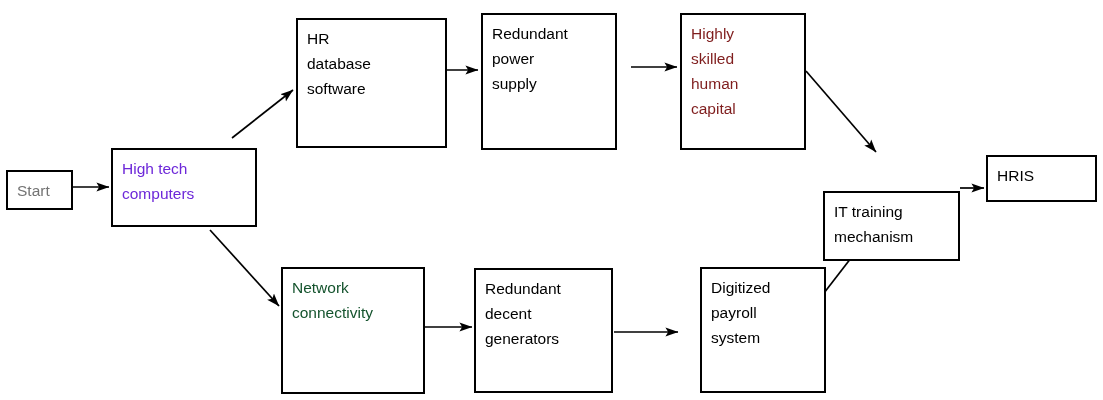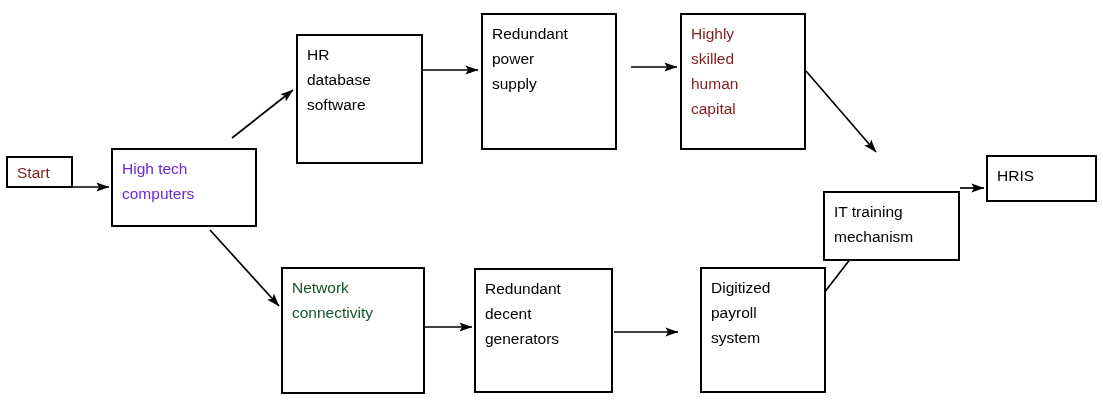--- a/index.html
+++ b/index.html
@@ -59,24 +59,24 @@
         <line x1="631" y1="67" x2="677" y2="67" stroke="#000000" stroke-width="1.7" marker-end="url(#ah)"></line>
         <line x1="806" y1="71" x2="876" y2="152" stroke="#000000" stroke-width="1.7" marker-end="url(#ah)"></line>
         <line x1="960" y1="188" x2="984" y2="188" stroke="#000000" stroke-width="1.7" marker-end="url(#ah)"></line>
         <line x1="210" y1="230" x2="279" y2="306" stroke="#000000" stroke-width="1.7" marker-end="url(#ah)"></line>
         <line x1="425" y1="327" x2="472" y2="327" stroke="#000000" stroke-width="1.7" marker-end="url(#ah)"></line>
         <line x1="614" y1="332" x2="678" y2="332" stroke="#000000" stroke-width="1.7" marker-end="url(#ah)"></line>
         <line x1="807" y1="315" x2="875" y2="227" stroke="#000000" stroke-width="1.7" marker-end="url(#ah)"></line>
       </g>
   </svg>
   <div id="node-layer">
-      <div class="node mid" style="left: 6px; top: 156px; width: 67px; height: 32px; border-color: rgb(0, 0, 0); color: #7f1d1d;">Start</div>
+      <div class="node mid" style="left: 6px; top: 170px; width: 67px; height: 40px; border-color: rgb(0, 0, 0); color: #737373;">Start</div>
       <div class="node" style="left: 111px; top: 148px; width: 146px; height: 79px; border-color: rgb(0, 0, 0); color: #6d28d9;">High tech
 computers</div>
-      <div class="node" style="left: 296px; top: 18px; width: 127px; height: 130px; border-color: rgb(0, 0, 0); color: rgb(0, 0, 0); margin-top: 16px;">HR
+      <div class="node" style="left: 296px; top: 18px; width: 151px; height: 130px; border-color: rgb(0, 0, 0); color: rgb(0, 0, 0);">HR
 database
 software</div>
       <div class="node" style="left: 481px; top: 13px; width: 136px; height: 137px; border-color: rgb(0, 0, 0); color: rgb(0, 0, 0);">Redundant
 power
 supply</div>
       <div class="node" style="left: 680px; top: 13px; width: 126px; height: 137px; border-color: rgb(0, 0, 0); color: #7f1d1d;">Highly
 skilled
 human
 capital</div>
       <div class="node" style="left: 823px; top: 152px; width: 137px; height: 70px; border-color: rgb(0, 0, 0); color: rgb(0, 0, 0); margin-top: 39px;">IT training

